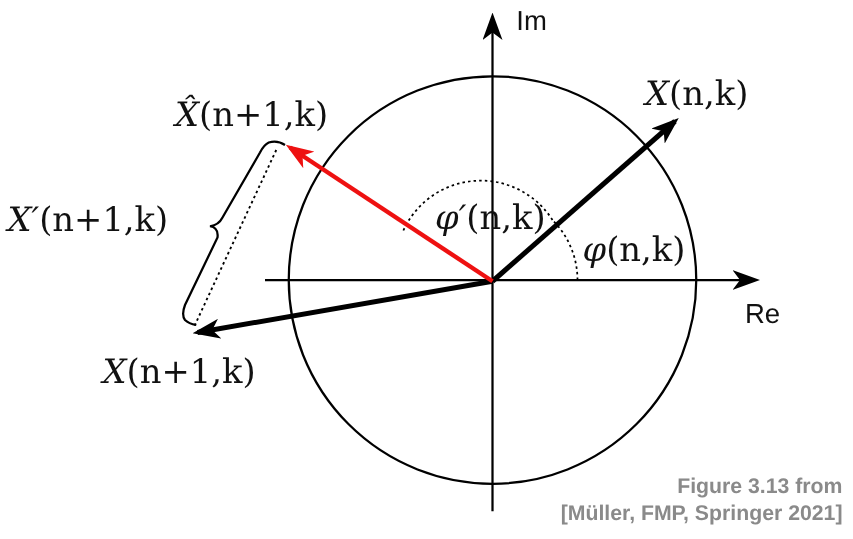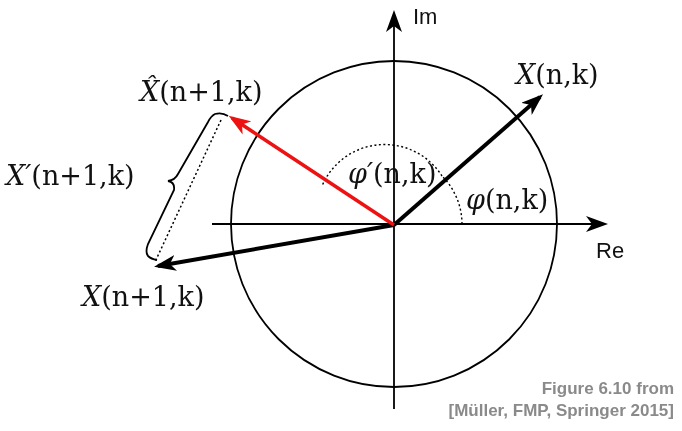--- a/index.html
+++ b/index.html
@@ -54,15 +54,15 @@
   <text class="math" x="6" y="185"><tspan class="math-i">X′</tspan><tspan>(n+1,k)</tspan></text>
 
   <text class="math" x="82" y="306"><tspan class="math-i">X</tspan><tspan>(n+1,k)</tspan></text>
 
   <text class="math" x="348" y="183"><tspan class="math-i">φ′</tspan><tspan>(n,k)</tspan></text>
 
   <text class="math" x="466" y="209"><tspan class="math-i">φ</tspan><tspan>(n,k)</tspan></text>
 </svg>
 
 <div class="caption">
-  <div>Figure 6.10 from</div>
-  <div>[Müller, FMP, Springer 2015]</div>
+  <div>Figure 3.13 from</div>
+  <div>[Müller, FMP, Springer 2021]</div>
 </div>
 
 </body></html>

